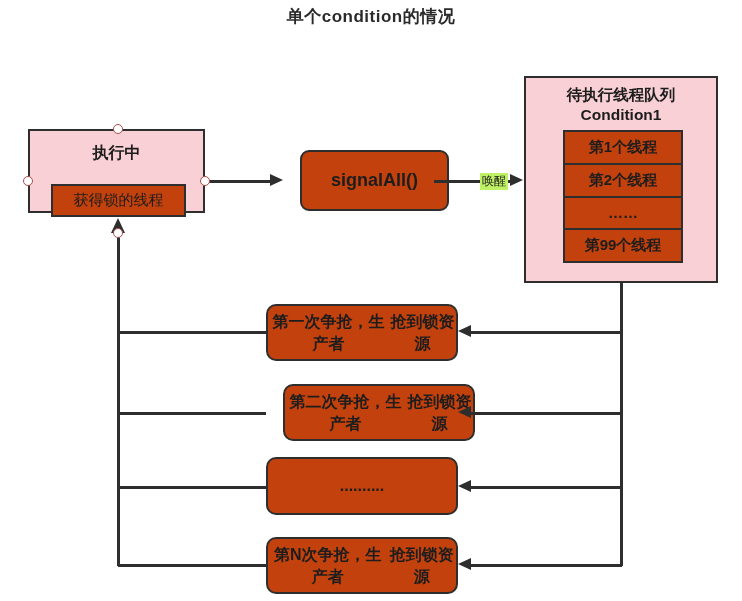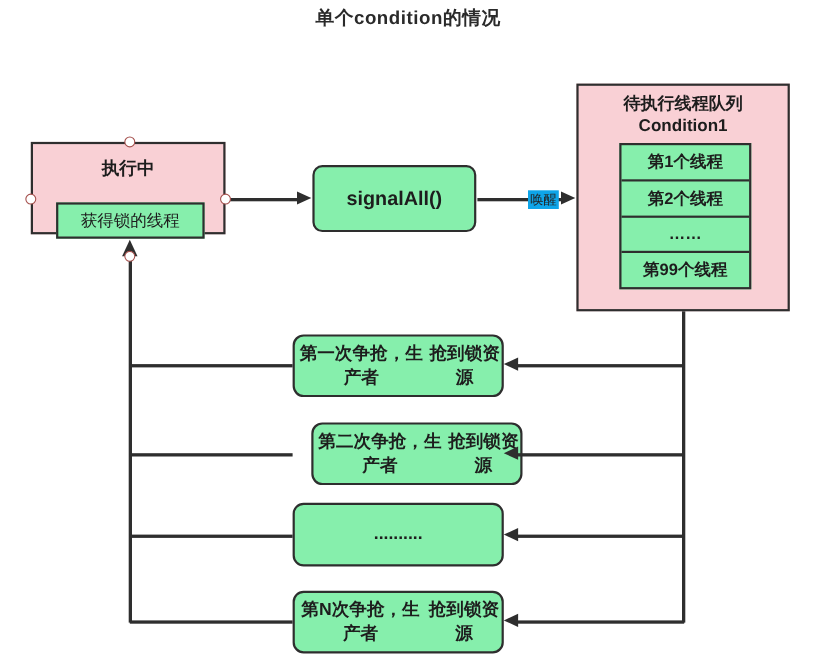--- a/index.html
+++ b/index.html
@@ -7,37 +7,37 @@
     position:relative;width:742px;height:601px;background:#ffffff;overflow:hidden;
     font-family:"Liberation Sans","DejaVu Sans",sans-serif;color:#1d1d1d;
   }
   .abs{position:absolute;box-sizing:border-box;}
   .title{
     top:5px;left:0;width:742px;text-align:center;
     font-size:17px;font-weight:700;color:#2a2a2a;letter-spacing:.5px;
   }
   .node{border:2px solid #2e2e2e;}
   .pink{background:#f9d0d5;}
-  .green{background:#86efac;}
+  .green{background:#c2410c;}
   .rounded{border-radius:10px;border-width:2.5px;}
   .center-flex{display:flex;align-items:center;justify-content:center;text-align:center;}
   .hline{background:#2e2e2e;height:2.5px;}
   .vline{background:#2e2e2e;width:2.5px;}
   .ah{width:0;height:0;}
   .ah-right{border-top:6.5px solid transparent;border-bottom:6.5px solid transparent;border-left:13px solid #2e2e2e;}
   .ah-left{border-top:6.5px solid transparent;border-bottom:6.5px solid transparent;border-right:13px solid #2e2e2e;}
   .ah-up{border-left:7px solid transparent;border-right:7px solid transparent;border-bottom:15px solid #2e2e2e;}
   .handle{
     width:10px;height:10px;border-radius:50%;background:#ffffff;
     border:1.8px solid #a5504d;box-sizing:border-box;z-index:6;
   }
   .exec-label{margin-top:12px;text-align:center;font-size:16px;font-weight:600;}
   .inner-box{left:21px;top:53px;width:135px;height:33px;font-size:15px;font-weight:400;text-align:center;}
   .signal-box{font-size:18px;font-weight:600;border-radius:9px;}
-  .wake{font-size:12px;background:#0ea5e9;padding:0 2px;z-index:3;color:#222;text-align:center;}
+  .wake{font-size:12px;background:#bef264;padding:0 2px;z-index:3;color:#222;text-align:center;}
   .q-title{padding-top:7px;text-align:center;font-size:15.5px;font-weight:600;line-height:1.32;}
   .q-title span{display:block;}
   .q-list{left:37px;top:52px;width:120px;height:133px;display:flex;flex-direction:column;}
   .q-row{flex:1;display:flex;align-items:center;justify-content:center;font-size:15px;font-weight:600;}
   .q-row + .q-row{border-top:2px solid #2e2e2e;}
   .cbox{left:266px;width:192px;font-size:16px;font-weight:600;line-height:1.35;flex-direction:row;}
   .line-el{z-index:2;}
 </style>
 </head>
 <body>
@@ -46,21 +46,21 @@
 
   <div class="abs title">单个condition的情况</div>
 
   <div class="abs node pink" style="left:28px;top:129px;width:177px;height:84px;">
     <div class="exec-label">执行中</div>
     <div class="abs node green center-flex inner-box">
       <span>获得锁的线程</span>
     </div>
   </div>
 
-  <div class="abs node green rounded center-flex signal-box" style="left:284px;top:150px;width:149px;height:61px;">
+  <div class="abs node green rounded center-flex signal-box" style="left:300px;top:150px;width:149px;height:61px;">
     <span>signalAll()</span>
   </div>
 
   <div class="abs node pink" style="left:524px;top:76px;width:194px;height:207px;">
     <div class="q-title">
       <span>待执行线程队列</span>
       <span>Condition1</span>
     </div>
     <div class="abs node green q-list">
       <div class="q-row">第1个线程</div>

